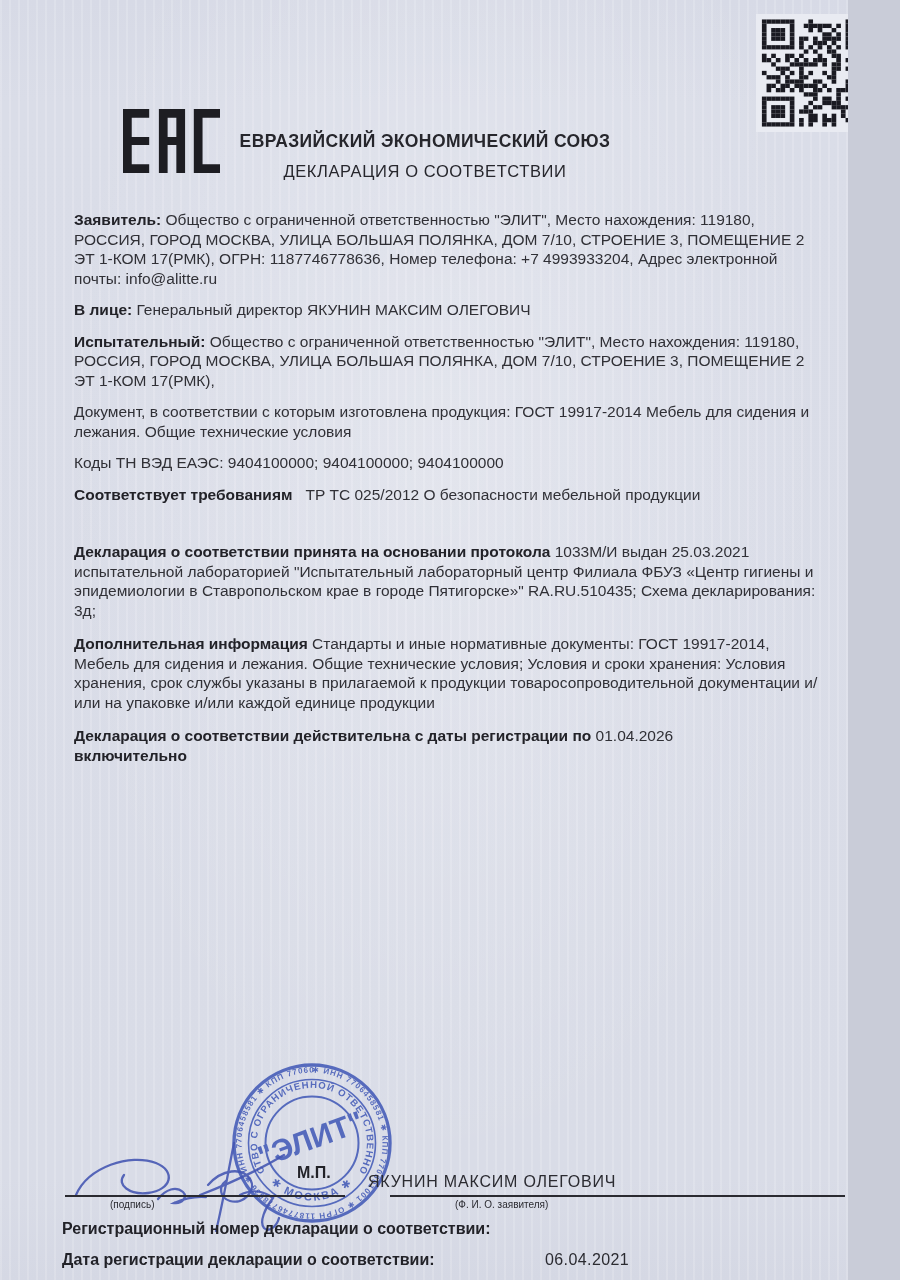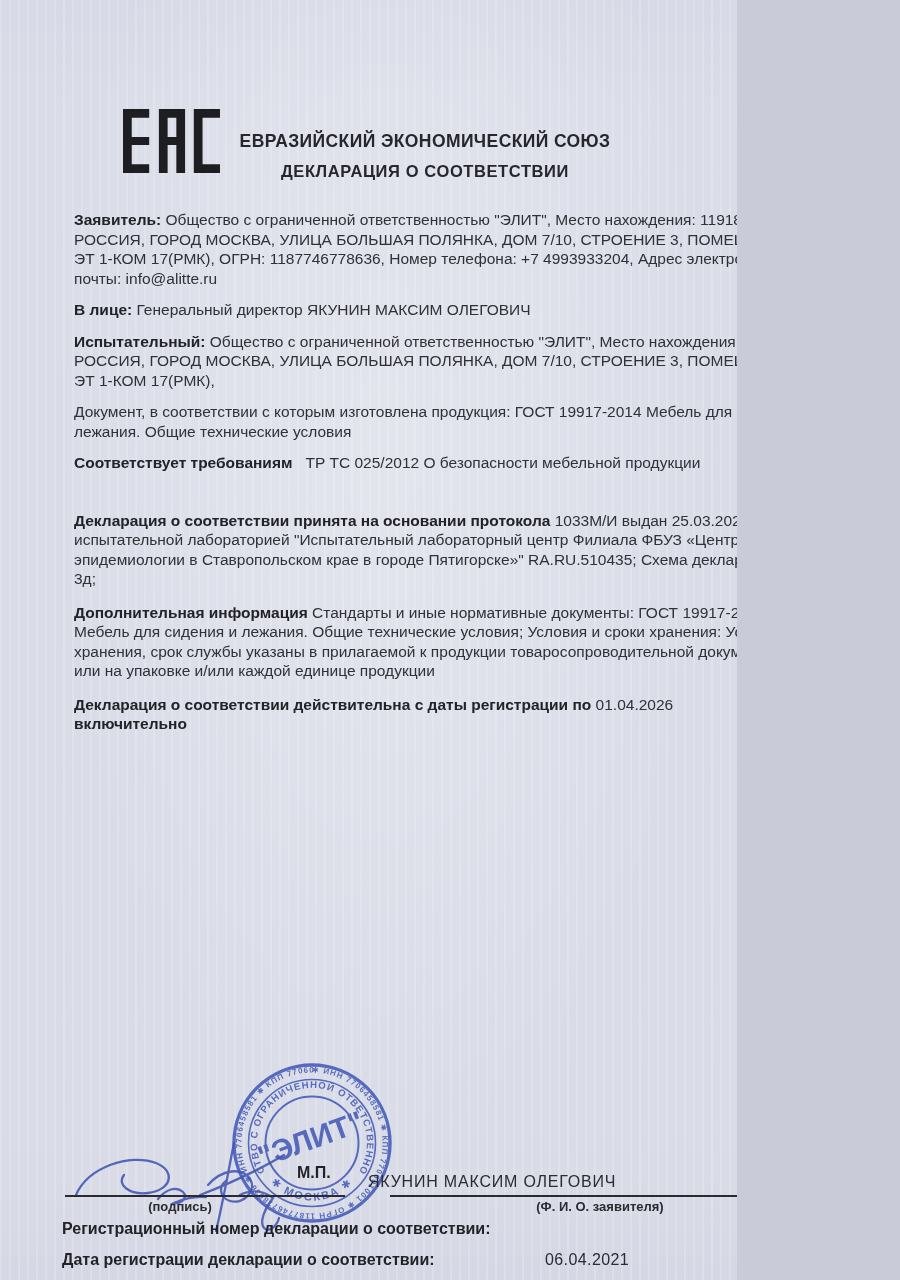--- a/index.html
+++ b/index.html
@@ -2,48 +2,48 @@
 <html lang="ru"><head>
 <meta charset="utf-8">
 <style>
   html,body{margin:0;padding:0;}
   body{
     width:900px;height:1280px;
     font-family:"Liberation Sans","DejaVu Sans",sans-serif;
     background:#c9ccd8;
   }
   .page{
-    position:relative;width:737px;height:1280px;overflow:hidden;
+    position:relative;width:848px;height:1280px;overflow:hidden;
     color:#2e2e33;
     background:
       radial-gradient(ellipse at 52% 35%, rgba(255,255,255,0.25), rgba(255,255,255,0) 62%),
       repeating-linear-gradient(90deg, rgba(255,255,255,0.16) 0 2px, rgba(210,214,228,0) 2px 9px),
       linear-gradient(180deg,#d7dae6 0,#dadde8 8%,#d9dce7 92%,#d5d8e4 100%);
   }
   .abs{position:absolute;}
   
   .titles{left:20px;top:131px;width:810px;text-align:center;}
   .title-union{font-size:17.5px;font-weight:bold;letter-spacing:.4px;color:#26262c;}
-  .title-doc{margin-top:10px;font-size:16.5px;font-weight:bold;letter-spacing:.6px;color:#26262c;}
+  .title-doc{margin-top:10px;font-size:16.5px;font-weight:normal;letter-spacing:.6px;color:#26262c;}
   
   .doc-body{left:62px;top:198px;width:778px;}
   .doc-body p{margin:12px;font-size:15.5px;line-height:19.5px;color:#303036;}
   .doc-body p.mt8{margin-top:8px;}
   .doc-body p.mt14{margin-top:14px;}
   .doc-body p.mt38{margin-top:38px;}
   .b{font-weight:bold;color:#222228;}
   .gap{padding-left:13px;}
   .block{display:block;}
   
   .mp-label{left:297px;top:1164px;font-size:16px;font-weight:bold;color:#222228;}
   .sig-line{height:0;border-top:2px solid #2a2a30;}
   .line-left{left:65px;top:1195px;width:280px;}
   .line-right{left:390px;top:1195px;width:455px;}
   .applicant-name{left:368px;top:1173px;font-size:16px;letter-spacing:.8px;color:#2b2b31;}
-  .caption{font-size:13px;font-weight:bold;color:#2b2b31;text-align:center;}
+  .caption{font-size:10px;font-weight:normal;color:#2b2b31;text-align:left;}
   .cap-sign{left:110px;top:1199px;width:140px;}
   .cap-name{left:455px;top:1199px;width:290px;}
   
   .f-label{font-size:16px;font-weight:bold;color:#222228;}
   .f-value{font-size:16px;letter-spacing:.4px;color:#2b2b31;}
   .row1l{left:62px;top:1220px;} .row1v{left:545px;top:1288px;}
   .row2l{left:62px;top:1251px;} .row2v{left:545px;top:1251px;}
   
   .smudge{left:888px;top:988px;width:8px;height:14px;background:#23232e;
           border-radius:60% 40% 70% 30%;transform:rotate(22deg);}
@@ -384,20 +384,21 @@
   <div class="abs titles">
     <div class="title-union">ЕВРАЗИЙСКИЙ ЭКОНОМИЧЕСКИЙ СОЮЗ</div>
     <div class="title-doc">ДЕКЛАРАЦИЯ О СООТВЕТСТВИИ</div>
   </div>
 
   <div class="abs doc-body">
     <p><span class="b">Заявитель:</span><span> Общество с ограниченной ответственностью "ЭЛИТ", Место нахождения: 119180, РОССИЯ, ГОРОД МОСКВА, УЛИЦА БОЛЬШАЯ ПОЛЯНКА, ДОМ 7/10, СТРОЕНИЕ 3, ПОМЕЩЕНИЕ 2 ЭТ 1-КОМ 17(РМК), ОГРН: 1187746778636, Номер телефона: +7 4993933204, Адрес электронной почты: info@alitte.ru</span></p>
     <p><span class="b">В лице:</span><span> Генеральный директор ЯКУНИН МАКСИМ ОЛЕГОВИЧ</span></p>
     <p><span class="b">Испытательный:</span><span> Общество с ограниченной ответственностью "ЭЛИТ", Место нахождения: 119180, РОССИЯ, ГОРОД МОСКВА, УЛИЦА БОЛЬШАЯ ПОЛЯНКА, ДОМ 7/10, СТРОЕНИЕ 3, ПОМЕЩЕНИЕ 2 ЭТ 1-КОМ 17(РМК),</span></p>
     <p>Документ, в соответствии с которым изготовлена продукция: ГОСТ 19917-2014 Мебель для сидения и лежания. Общие технические условия</p>
+    <p>Коды ТН ВЭД ЕАЭС: 9404100000; 9404100000; 9404100000</p>
     <p><span class="b">Соответствует требованиям</span><span class="gap">ТР ТС 025/2012 О безопасности мебельной продукции</span></p>
     <p class="mt38"><span class="b">Декларация о соответствии принята на основании протокола</span><span> 1033М/И выдан 25.03.2021 испытательной лабораторией "Испытательный лабораторный центр Филиала ФБУЗ «Центр гигиены и эпидемиологии в Ставропольском крае в городе Пятигорске»" RA.RU.510435; Схема декларирования: 3д;</span></p>
     <p class="mt14"><span class="b">Дополнительная информация</span><span> Стандарты и иные нормативные документы: ГОСТ 19917-2014, Мебель для сидения и лежания. Общие технические условия; Условия и сроки хранения: Условия хранения, срок службы указаны в прилагаемой к продукции товаросопроводительной документации и/или на упаковке и/или каждой единице продукции</span></p>
     <p class="mt14"><span class="b">Декларация о соответствии действительна с даты регистрации по</span><span> 01.04.2026</span><span class="b block">включительно</span></p>
   </div>
 
   <div class="abs stamp-wrap">
     <svg width="164" height="164" viewBox="-82 -82 164 164" style="opacity:.84">
       <defs>
         <path id="ringPath" d="M 0,-70.5 A 70.5 70.5 0 1 1 0,70.5 A 70.5 70.5 0 1 1 0,-70.5"></path>

